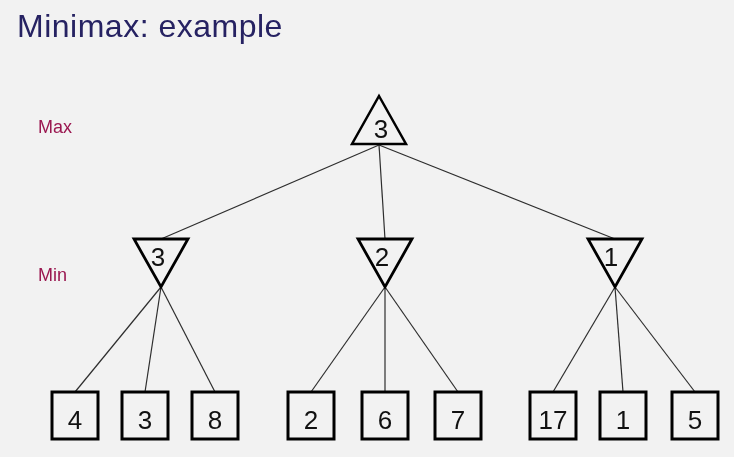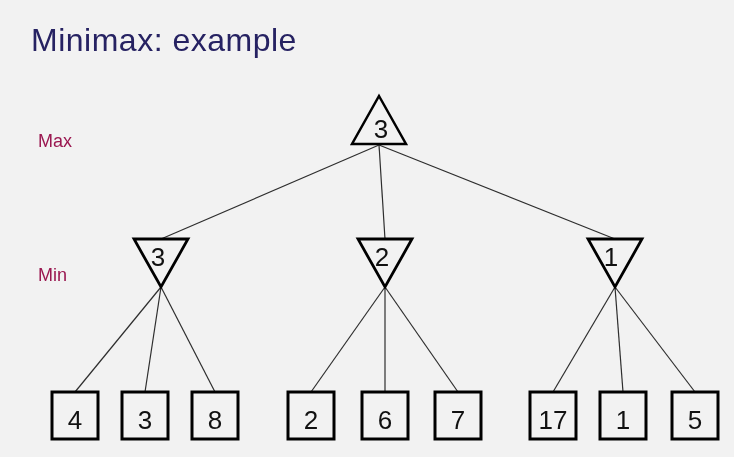--- a/index.html
+++ b/index.html
@@ -12,31 +12,31 @@
   }
   html,body{margin:0;padding:0;}
   body{background:#ddd;font-family:"Liberation Sans",sans-serif;}
   .slide{
     position:relative;
     width:734px;height:457px;
     background:var(--background);
     overflow:hidden;
   }
   .title{
-    position:absolute;left:17px;top:8px;margin:14px;
+    position:absolute;left:17px;top:8px;margin:0;
     font-size:32px;font-weight:300;letter-spacing:0.5px;
     color:var(--title-text);
     font-family:"Liberation Sans",sans-serif;
   }
   .level-label{
     position:absolute;left:38px;
     font-size:18px;font-weight:500;
     color:var(--level-label-text);
   }
-  .level-label.max{top:131px;text-align:center;}
+  .level-label.max{top:117px;text-align:center;}
   .level-label.min{top:265px;}
   svg.tree{position:absolute;left:0;top:0;}
   .edge{stroke:var(--edge-line);stroke-width:1.2;}
   .node-shape{fill:var(--background);stroke:var(--node-outline);}
   .tri-root{stroke-width:2.5;}
   .tri-min{stroke-width:2.8;}
   .leaf-box{stroke-width:3;}
   .node-value{
     fill:var(--node-text);
     font-family:"Liberation Sans",sans-serif;

